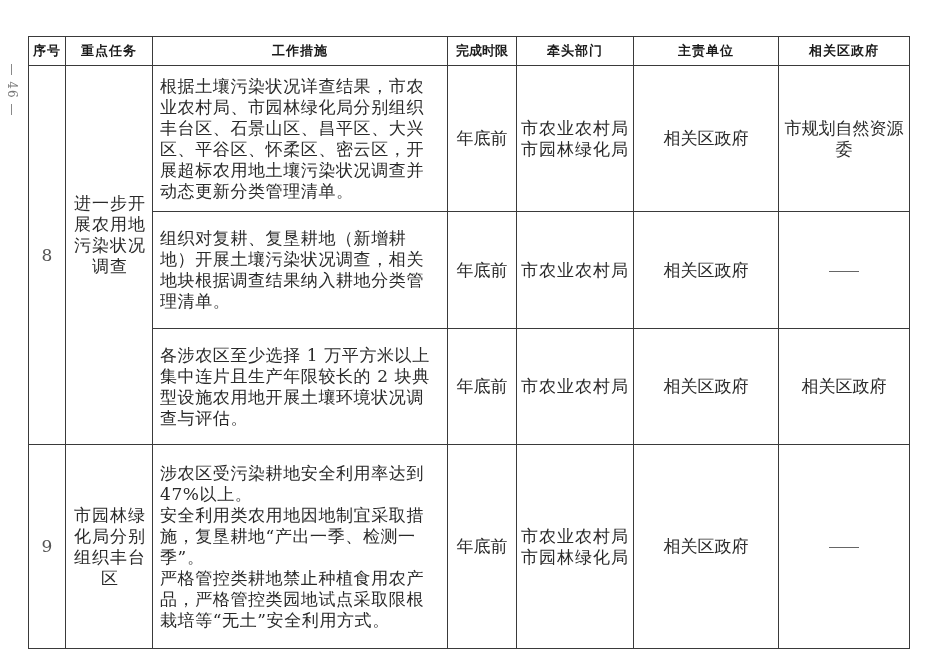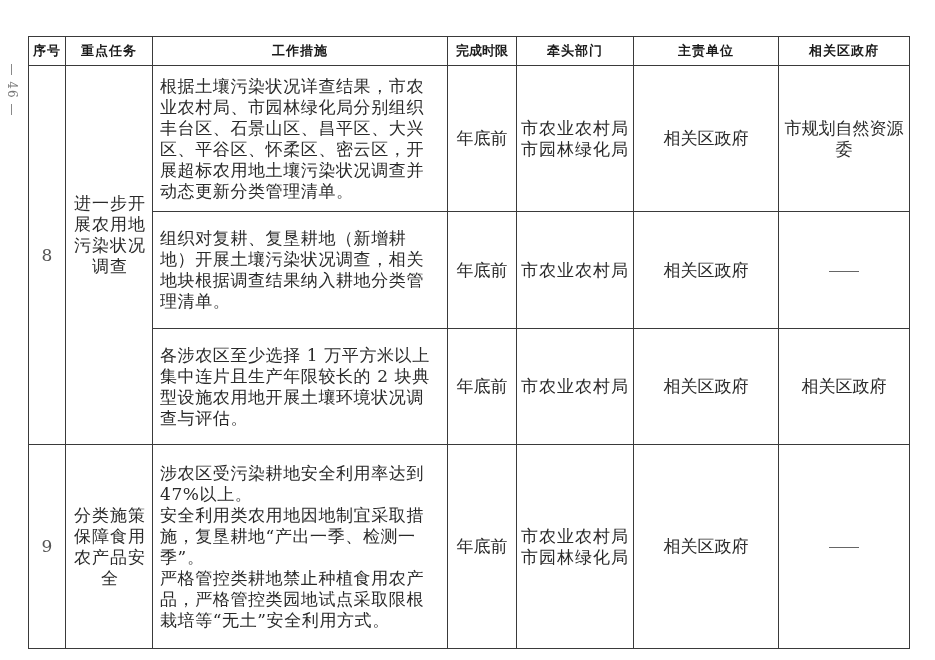--- a/index.html
+++ b/index.html
@@ -143,21 +143,21 @@
       <td class="lead">
         <div>市农业农村局</div>
       </td>
       <td>相关区政府</td>
       <td>相关区政府</td>
     </tr>
 
     <tr class="outer-border-bottom" style="height:204px">
       <td class="seq">9</td>
       <td class="task">
-        <div>分类施策保障食用农产品安全</div>
+        <div>市园林绿化局分别组织丰台区</div>
       </td>
       <td class="measure">
         <span class="m-line">涉农区受污染耕地安全利用率达到 47%以上。</span>
         <span class="m-line">安全利用类农用地因地制宜采取措施，复垦耕地“产出一季、检测一季”。</span>
         <span class="m-line">严格管控类耕地禁止种植食用农产品，严格管控类园地试点采取限根栽培等“无土”安全利用方式。</span>
       </td>
       <td>年底前</td>
       <td class="lead">
         <div>市农业农村局</div>
         <div>市园林绿化局</div>

